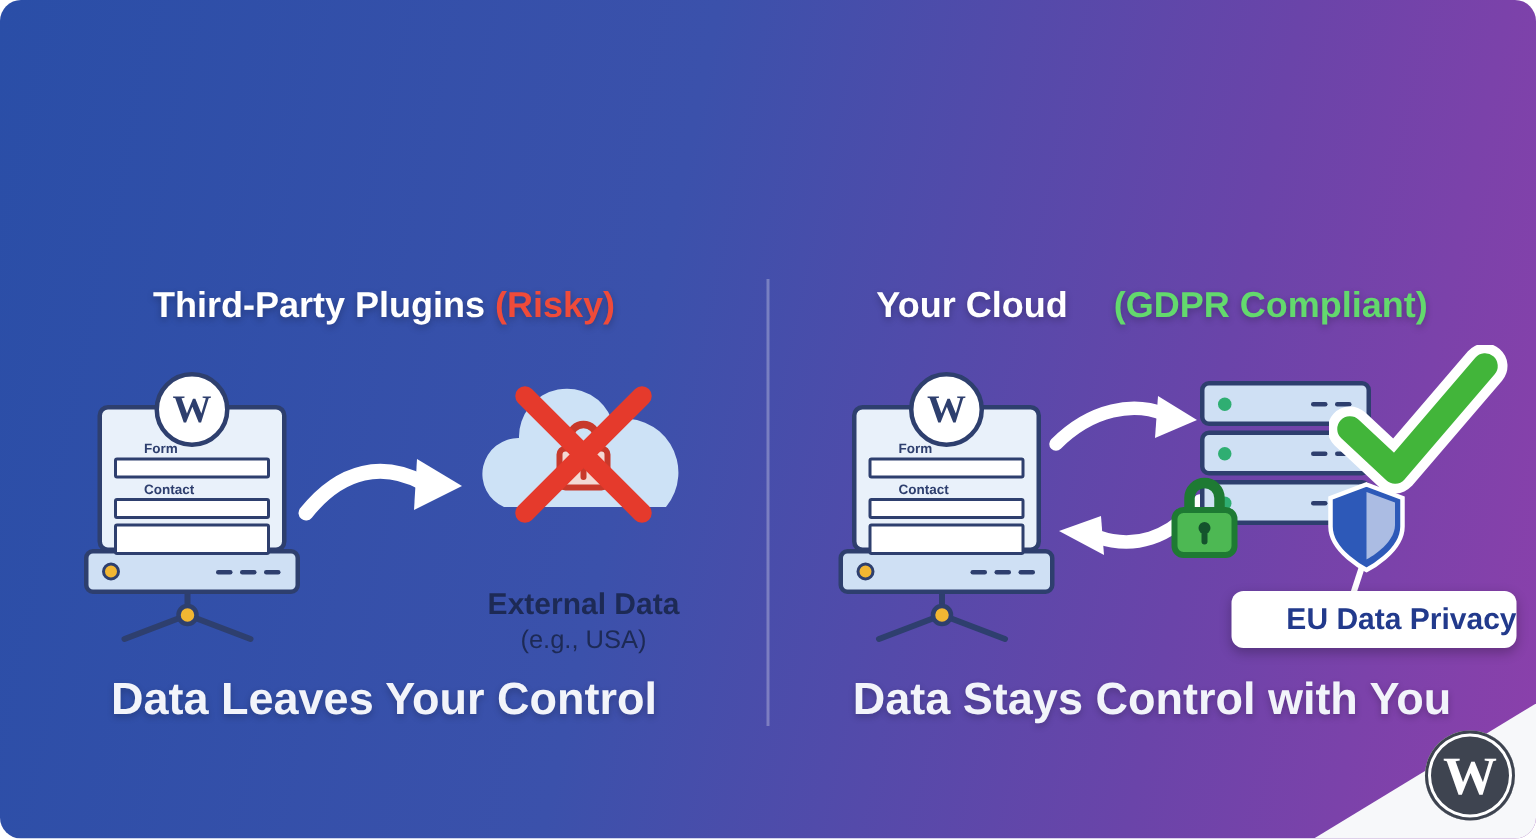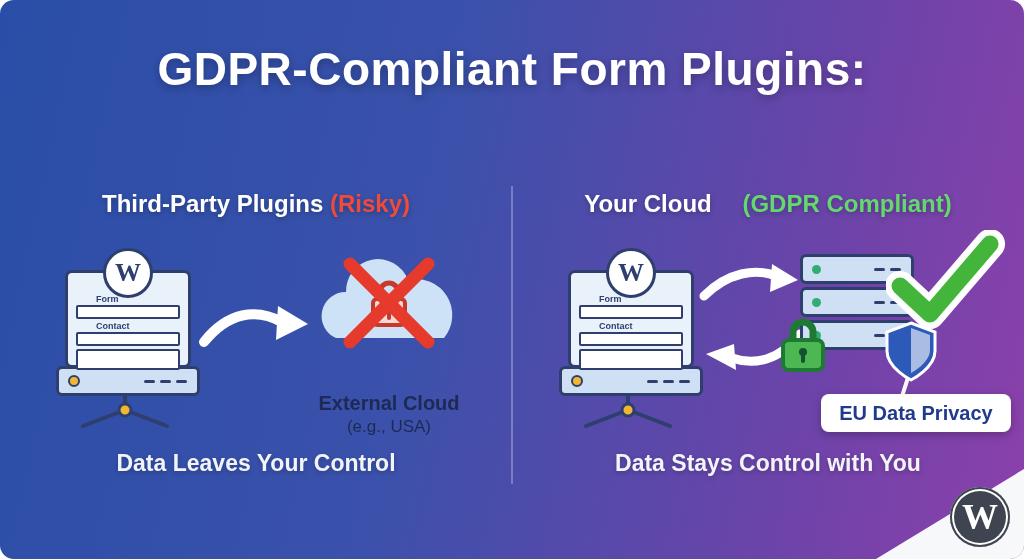--- a/index.html
+++ b/index.html
@@ -40,52 +40,51 @@
   .dot.yellow{width:8px;height:8px;background:#f2b632;border:2px solid #2e3f6e;margin-left:9px;}
   .dot.green{width:9px;height:9px;background:#2fae72;margin-left:9px;}
   .dashes{margin-left:auto;margin-right:10px;display:flex;gap:5px;}
   .dash{width:11px;height:3px;background:#2e3f6e;border-radius:2px;}
 
   
   .cloud-label{position:absolute;left:298px;top:392px;width:182px;text-align:center;color:#1d2a55;}
   .cloud-label .l1{font-size:20px;font-weight:bold;}
   .cloud-label .l2{font-size:17px;margin-top:2px;}
 
-  .caption{position:absolute;top:450px;width:512px;text-align:center;color:#f2f4fa;font-size:23px;font-weight:600;text-shadow:0 2px 5px rgba(0,0,0,.22);}
+  .caption{position:absolute;top:450px;width:512px;text-align:center;color:#f2f4fa;font-size:30px;font-weight:600;text-shadow:0 2px 5px rgba(0,0,0,.22);}
   .caption.left{left:0;}
   .caption.right{left:512px;}
 
   
   .stack-row{width:108px;}
 
   
   .badge-line{position:absolute;left:903px;top:377px;width:4px;height:20px;background:#ffffff;transform:rotate(18deg);z-index:3;}
   .eu-badge{
     position:absolute;left:821px;top:394px;width:190px;height:38px;background:#ffffff;border-radius:8px;
-    display:flex;align-items:center;justify-content:center;color:#223a8c;font-size:20px;font-weight:bold;
+    display:flex;align-items:center;justify-content:flex-end;color:#223a8c;font-size:20px;font-weight:bold;
     box-shadow:0 3px 8px rgba(0,0,0,.25);z-index:4;
   }
 
   
   .corner{position:absolute;right:0;bottom:0;width:148px;height:90px;background:#f7f8fa;
     clip-path:polygon(100% 0,100% 100%,0 100%);z-index:5;}
   .corner-wp{
     position:absolute;right:14px;bottom:12px;width:60px;height:60px;border-radius:50%;background:#3e4450;
     color:#ffffff;display:flex;align-items:center;justify-content:center;
     font-family:"Liberation Serif",serif;font-weight:bold;font-size:36px;z-index:6;
     box-shadow:inset 0 0 0 2px #3e4450, inset 0 0 0 4px #ffffff;
   }
 </style>
 </head>
 <body>
 
 <div class="canvas">
 
   <div class="title">
-    <div>GDPR-Compliant Form Plugins:</div>
   </div>
 
   <div class="panel-heading left">
     <span>Third-Party Plugins</span>
     <span class="hl-risky">(Risky)</span>
   </div>
   <div class="panel-heading right">
     <span>Your Cloud</span>
     <span class="hl-compliant">(GDPR Compliant)</span>
   </div>
@@ -134,21 +133,21 @@
         <circle cx="22" cy="34" r="3.5" fill="#c8392b"></circle>
         <rect x="20" y="36" width="4" height="8" rx="2" fill="#c8392b"></rect>
       </g>
       <g>
         <line x1="34" y1="14" x2="112" y2="92" stroke="#e53a2c" stroke-width="13" stroke-linecap="round"></line>
         <line x1="112" y1="14" x2="34" y2="92" stroke="#e53a2c" stroke-width="13" stroke-linecap="round"></line>
       </g>
     </svg>
 
     <div class="cloud-label">
-      <div class="l1">External Cloud</div>
+      <div class="l1">External Data</div>
       <div class="l2">(e.g., USA)</div>
     </div>
 
     <div class="caption left">Data Leaves Your Control</div>
   </div>
 
   <div>
 
     <div class="server-unit" style="left:559px;top:366px;width:138px;">
       <div class="dot yellow"></div>

